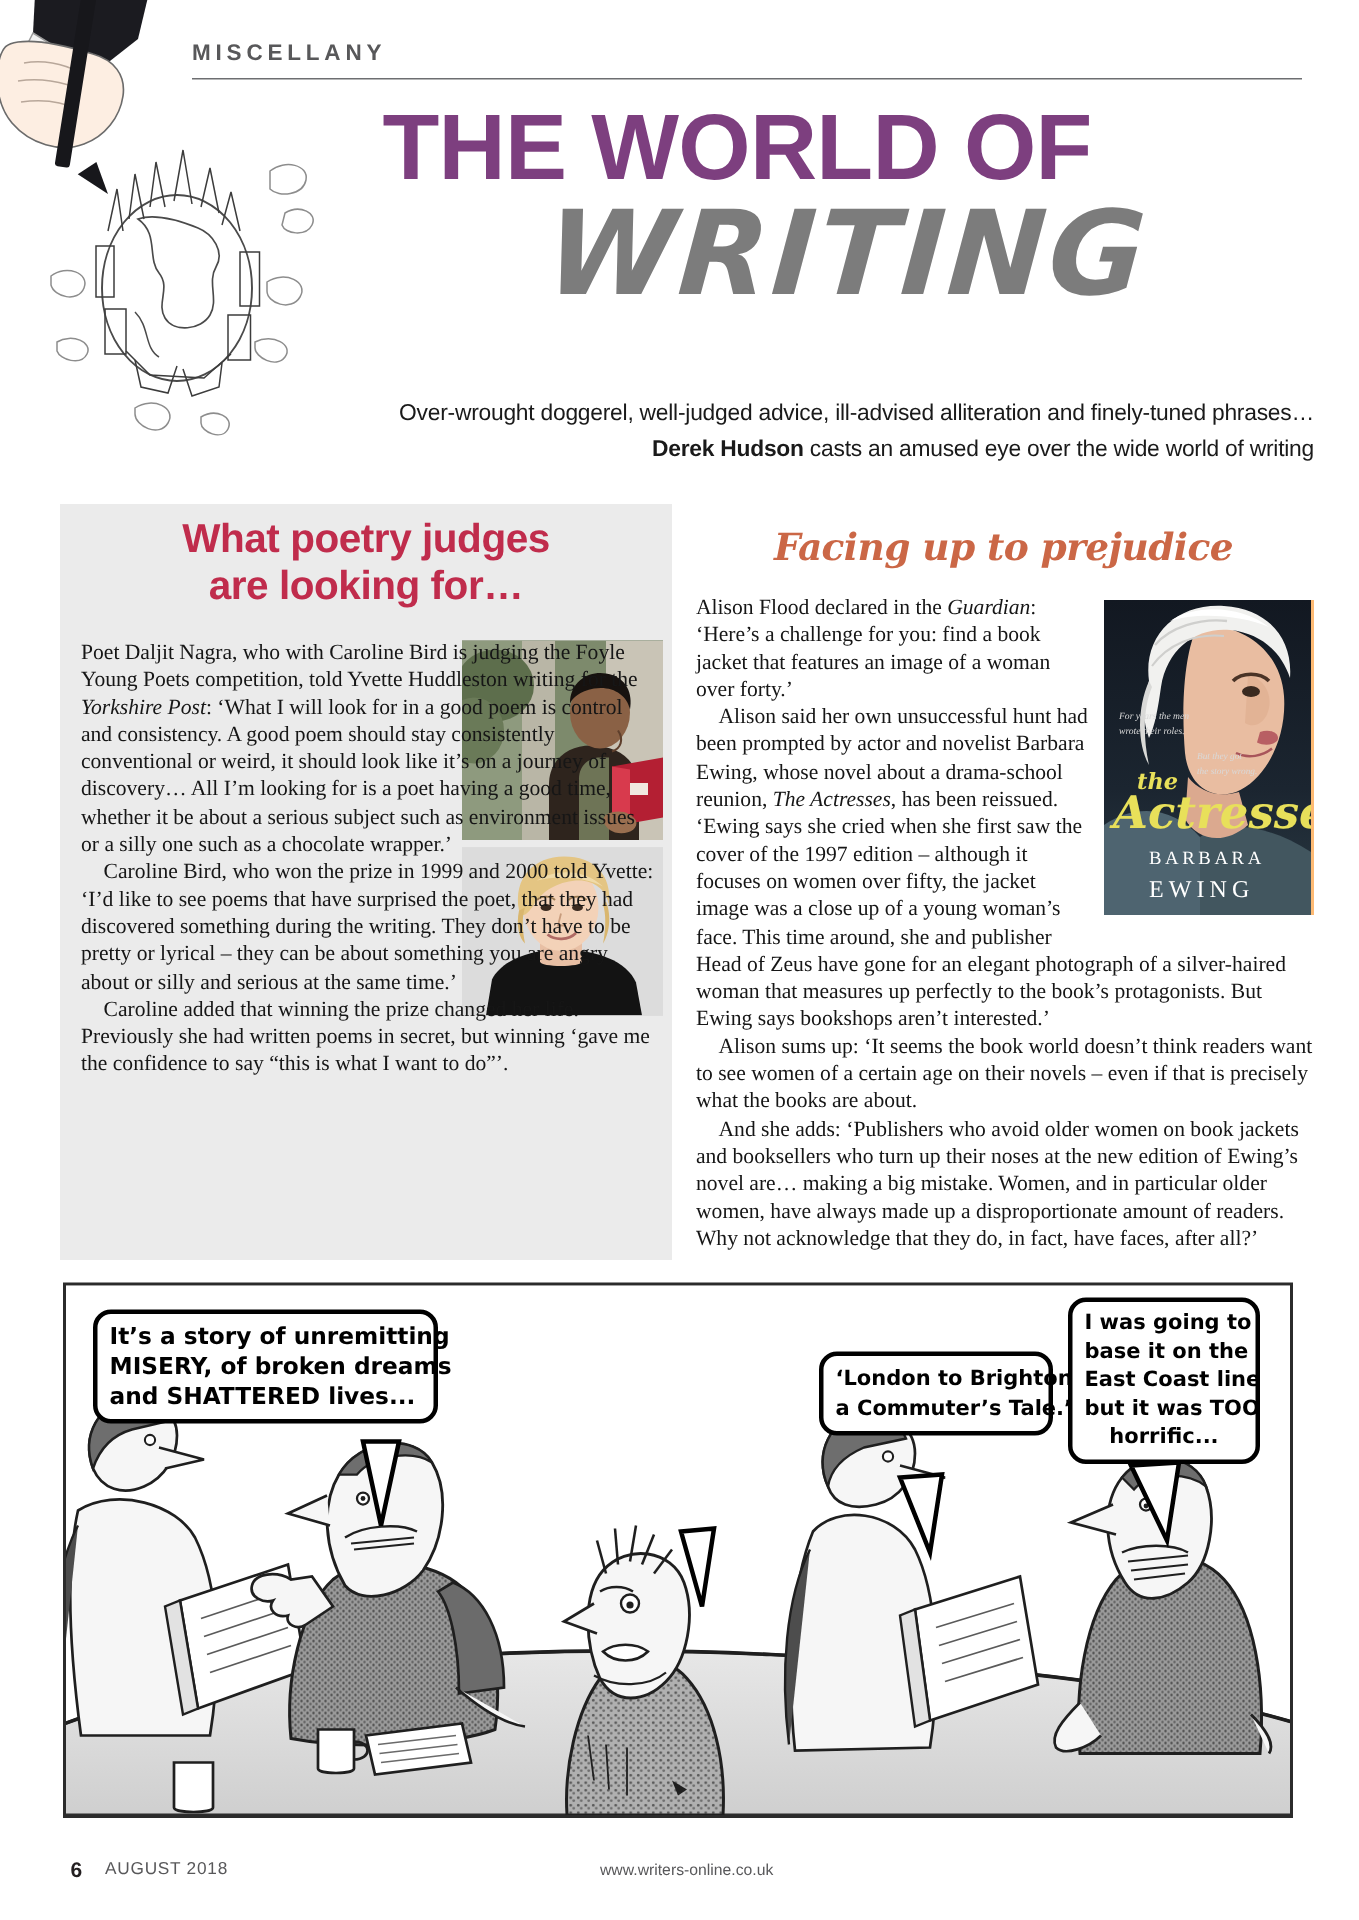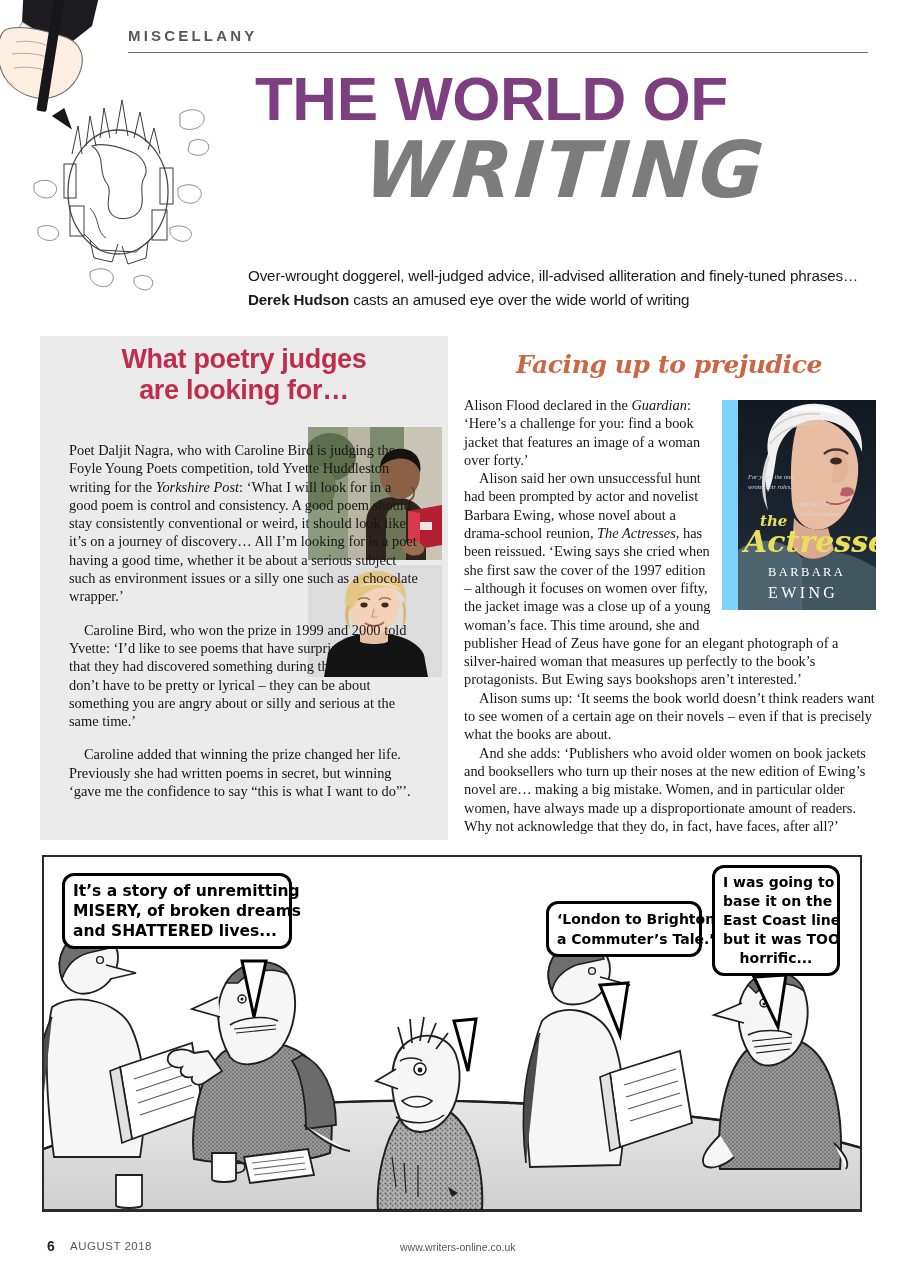--- a/index.html
+++ b/index.html
@@ -72,21 +72,21 @@
     letter-spacing: 2px;
     color: #7c7c7c;
     white-space: nowrap;
     transform: skewX(-4deg);
   }
 
   #standfirst {
     position: absolute;
     left: 248px; top: 264px;
     width: 628px;
-    text-align: left;
+    text-align: right;
     font-family: "Liberation Sans", sans-serif;
     font-size: 15.2px;
     line-height: 24px;
     color: #1a1a1a;
     letter-spacing: -0.15px;
   }
   #standfirst b { font-weight: 700; }
 
   
   #left-panel {
@@ -112,21 +112,21 @@
   #left-body {
     position: absolute;
     left: 54px; top: 426px;
     width: 382px;
     font-size: 14.4px;
     line-height: 18.3px;
     color: #161616;
     text-align: left;
     hyphens: none;
   }
-  #left-body p { margin: 15px; }
+  #left-body p { margin: 0; }
   #left-body p + p { text-indent: 15px; }
   #left-body i { font-style: italic; }
 
   
   #photo-nagra {
     position: absolute;
     left: 308px; top: 427px;
     width: 134px; height: 133px;
     overflow: hidden;
     background: #6d7a5c;
@@ -164,26 +164,25 @@
     line-height: 18.3px;
     color: #161616;
   }
   #right-body p { margin: 0; }
   #right-body p + p { text-indent: 15px; }
   #right-body i { font-style: italic; }
 
   
   #book-cover {
     float: right;
-    width: 154px; height: 210px;
+    width: 140px; height: 210px;
     margin: 4px 0 6px 10px;
     position: relative;
     overflow: hidden;
-    background: #7dd3fc;
-    text-align: right;
+    background: #fdba74;
   }
 
   
   #cartoon {
     position: absolute;
     left: 42px; top: 855px;
     width: 820px; height: 357px;
     border: 2px solid #2b2b2b;
     background: #ffffff;
     overflow: hidden;

